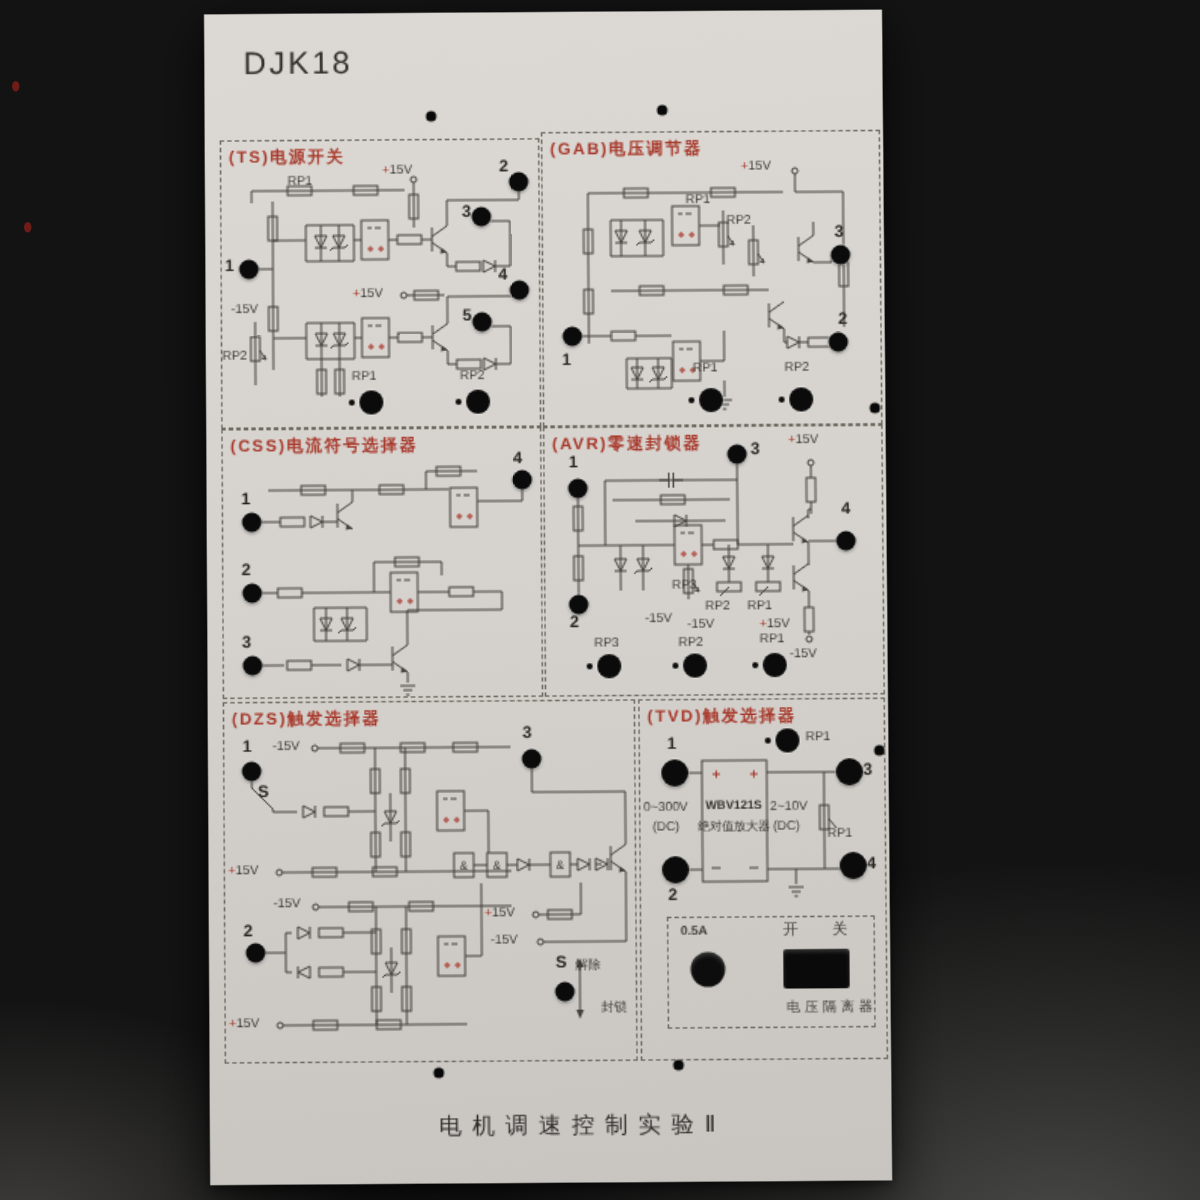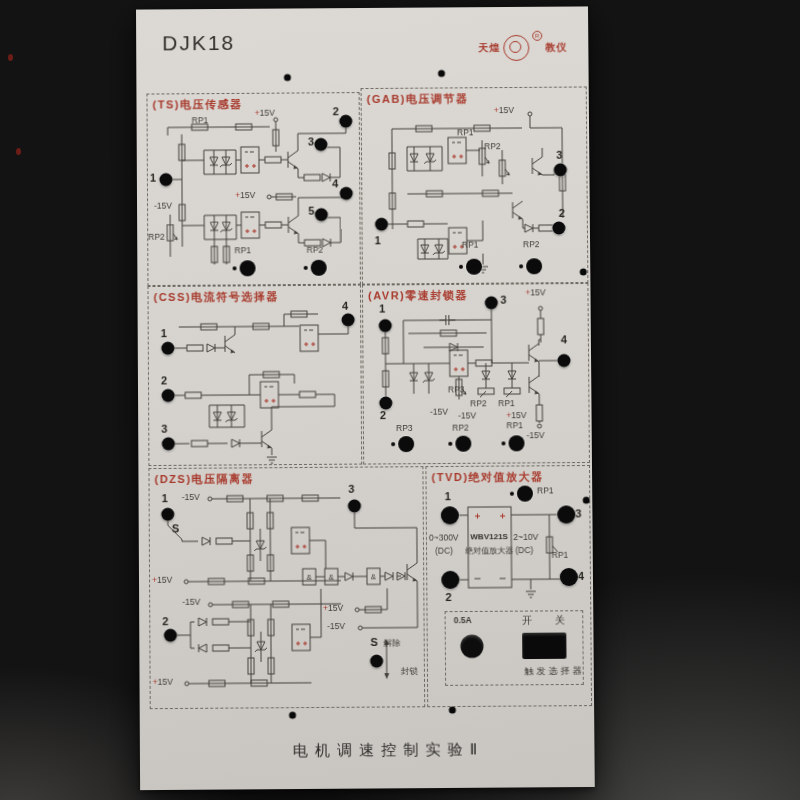--- a/index.html
+++ b/index.html
@@ -88,26 +88,20 @@
   </defs>
 </svg>
 
 <div class="scene">
   <div class="speck" style="left:8px;top:54px"></div>
   <div class="speck" style="left:16px;top:148px"></div>
 
   <div class="panel">
     <div class="model">DJK18</div>
 
-    <div class="logo">
-      <span class="t">天煌</span>
-      <span class="ring"></span>
-      <span class="reg">R</span>
-      <span class="t">教仪</span>
-    </div>
 
     <div class="screw" style="left:151px;top:69px"></div>
     <div class="screw" style="left:305px;top:66px"></div>
     <div class="screw" style="left:445px;top:265px"></div>
     <div class="screw" style="left:446px;top:492px"></div>
     <div class="screw" style="left:152px;top:703px"></div>
     <div class="screw" style="left:311px;top:699px"></div>
 
     <section class="sec" style="left:10px;top:84px;width:211px;height:190px">
       <svg class="schem" viewBox="0 0 211 190">
@@ -150,21 +144,21 @@
         <path d="M150,140 V149 H156"></path>
           <use href="#rh" x="164" y="149"></use>
           <use href="#dR" x="178" y="149"></use>
         <path d="M182,149 H192 V124 H178"></path>
         <path d="M22,120 V162"></path>
           <use href="#pot" x="22" y="138"></use>
         <path d="M66,145 V170 M78,145 V170"></path>
           <use href="#rv" x="66" y="160"></use>
           <use href="#rv" x="78" y="160"></use>
       </svg>
-      <div class="stitle">(TS)电压传感器</div>
+      <div class="stitle">(TS)电源开关</div>
       <span class="lbl" style="left:44px;top:22px">RP1</span>
       <span class="lbl pos" style="left:107px;top:15px">+15V</span>
       <span class="lbl pos" style="left:87px;top:97px">+15V</span>
       <span class="lbl" style="left:6px;top:107px">-15V</span>
       <span class="lbl" style="left:0px;top:138px">RP2</span>
       <span class="num" style="left:2px;top:78px">1</span>
       <span class="num" style="left:185px;top:13px">2</span>
       <span class="num" style="left:160px;top:43px">3</span>
       <span class="num" style="left:184px;top:85px">4</span>
       <span class="num" style="left:160px;top:112px">5</span>
@@ -412,21 +406,21 @@
           <path d="M208,141 H236 M236,141 V120"></path>
           <use href="#rh" x="222" y="141"></use>
         <circle cx="209" cy="159" r="2"></circle>
           <path d="M211,159 H266 M266,159 V113"></path>
         <path d="M235,174 V206"></path>
         <path class="fill" d="M235,170 l-2.5,6 h5 z M235,210 l-2.5,-6 h5 z"></path>
         <text x="158.5" y="111">&amp;</text>
         <text x="180.5" y="111">&amp;</text>
         <text x="222.5" y="111">&amp;</text>
       </svg>
-      <div class="stitle">(DZS)电压隔离器</div>
+      <div class="stitle">(DZS)触发选择器</div>
       <span class="num" style="left:12px;top:24px">1</span>
       <span class="lbl" style="left:32px;top:24px">-15V</span>
       <span class="num" style="left:22px;top:54px">S</span>
       <span class="lbl pos" style="left:2px;top:106px">+15V</span>
       <span class="num" style="left:12px;top:146px">2</span>
       <span class="lbl" style="left:32px;top:128px">-15V</span>
       <span class="lbl pos" style="left:2px;top:207px">+15V</span>
       <span class="num" style="left:198px;top:16px">3</span>
       <span class="lbl pos" style="left:172px;top:135px">+15V</span>
       <span class="lbl" style="left:176px;top:153px">-15V</span>
@@ -444,21 +438,21 @@
         <rect x="41" y="40" width="43" height="80"></rect>
         <path d="M30,48 H41 M30,112 H41 M84,48 H132 M84,112 H134"></path>
         <path d="M122,48 V112"></path>
           <use href="#rv" x="122" y="78"></use>
           <path d="M130,85 L125,79"></path>
         <path d="M103,112 V122"></path>
           <use href="#gnd" x="103" y="124"></use>
         <path class="red" d="M48,49 h5 M50.5,46.5 v5 M73,49 h5 M75.5,46.5 v5"></path>
         <path d="M47,111 h6 M72,111 h6"></path>
       </svg>
-      <div class="stitle">(TVD)绝对值放大器</div>
+      <div class="stitle">(TVD)触发选择器</div>
       <span class="lbl" style="left:110px;top:20px">RP1</span>
       <div class="pot" style="left:98px;top:27px"></div>
       <span class="num" style="left:18px;top:24px">1</span>
       <span class="num" style="left:18px;top:124px">2</span>
       <span class="num" style="left:148px;top:42px">3</span>
       <span class="num" style="left:150px;top:104px">4</span>
       <div class="term big" style="left:23px;top:48px"></div>
       <div class="term big" style="left:23px;top:112px"></div>
       <div class="term big" style="left:139px;top:48px"></div>
       <div class="term big" style="left:141px;top:110px"></div>
@@ -467,18 +461,18 @@
       <span class="sensorbox-label" style="left:62px;top:66px;font-weight:bold">WBV121S</span>
       <span class="sensorbox-label" style="left:62px;top:80px">绝对值放大器</span>
       <span class="lbl" style="left:86px;top:66px">2~10V</span>
       <span class="lbl" style="left:88px;top:79px">(DC)</span>
       <span class="lbl" style="left:124px;top:84px">RP1</span>
       <div class="dashedbox" style="left:17px;top:143px;width:136px;height:72px"></div>
       <span class="lbl" style="left:26px;top:148px;font-weight:bold">0.5A</span>
       <div class="fuse" style="left:44px;top:178px"></div>
       <span class="lbl" style="left:94px;top:148px;font-size:10px;letter-spacing:10px">开 关</span>
       <div class="rocker" style="left:94px;top:165px;width:44px;height:26px"></div>
-      <span class="lbl" style="left:96px;top:199px;font-size:9px;letter-spacing:3px">触发选择器</span>
+      <span class="lbl" style="left:96px;top:199px;font-size:9px;letter-spacing:3px">电压隔离器</span>
     </section>
 
     <div class="footer">电机调速控制实验Ⅱ</div>
   </div>
 </div>
 
 </body></html>

